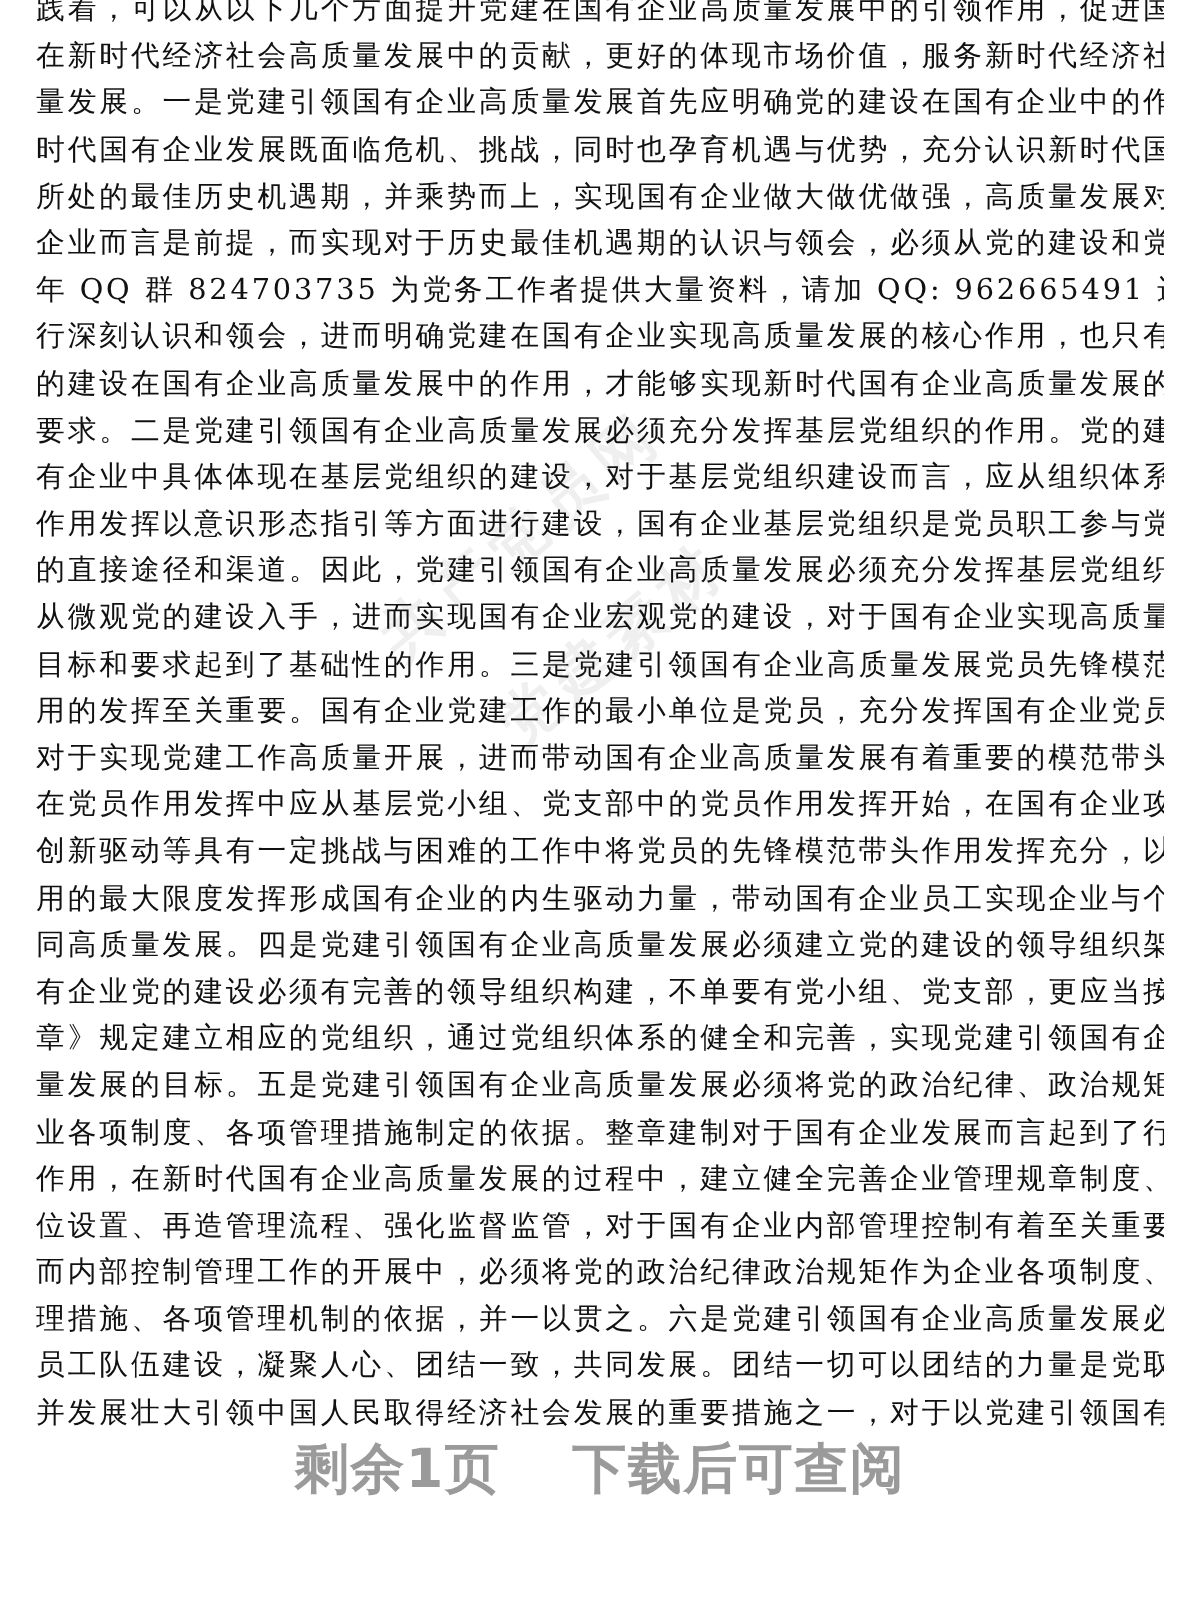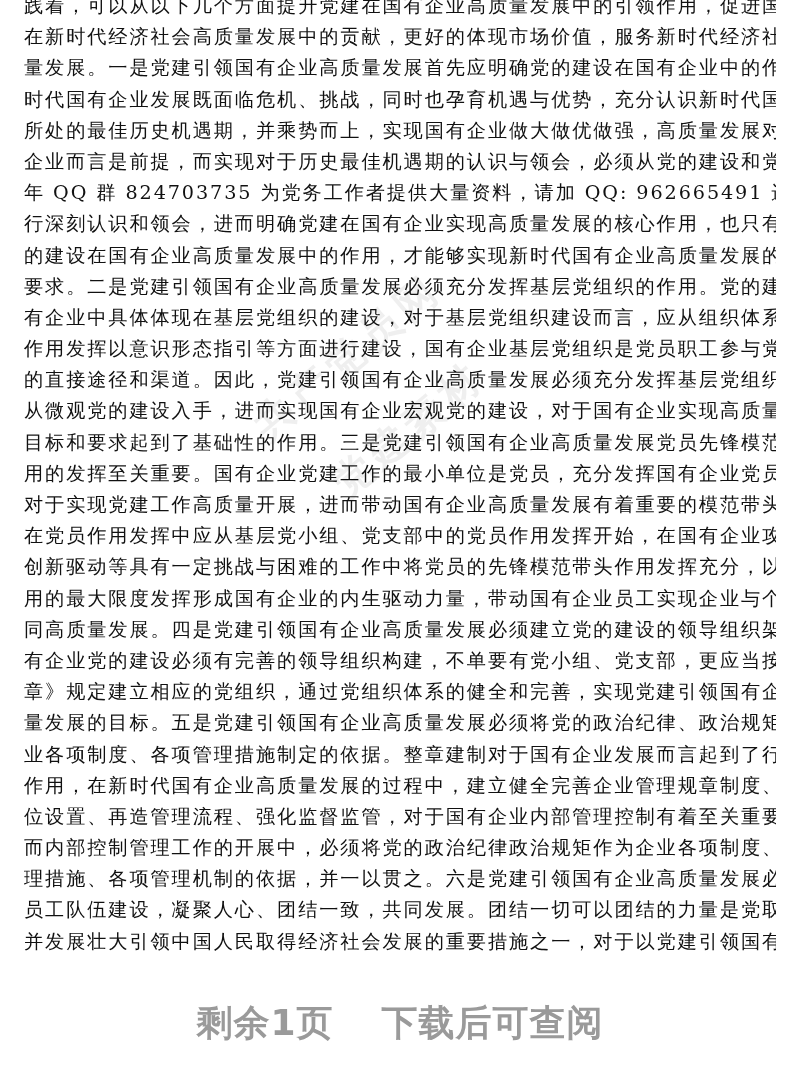--- a/index.html
+++ b/index.html
@@ -64,21 +64,20 @@
     position: absolute;
     left: 0;
     top: 955px;
     width: 800px;
     text-align: center;
     font-family: "DejaVu Sans", sans-serif;
     font-weight: bold;
     font-size: 36px;
     color: #9a9a9a;
     letter-spacing: 1px;
-    margin-top: 44px;
   }
   .more-banner .gap {
     display: inline-block;
     width: 48px;
   }
 </style>
 </head>
 <body>
 
 <div class="page">

